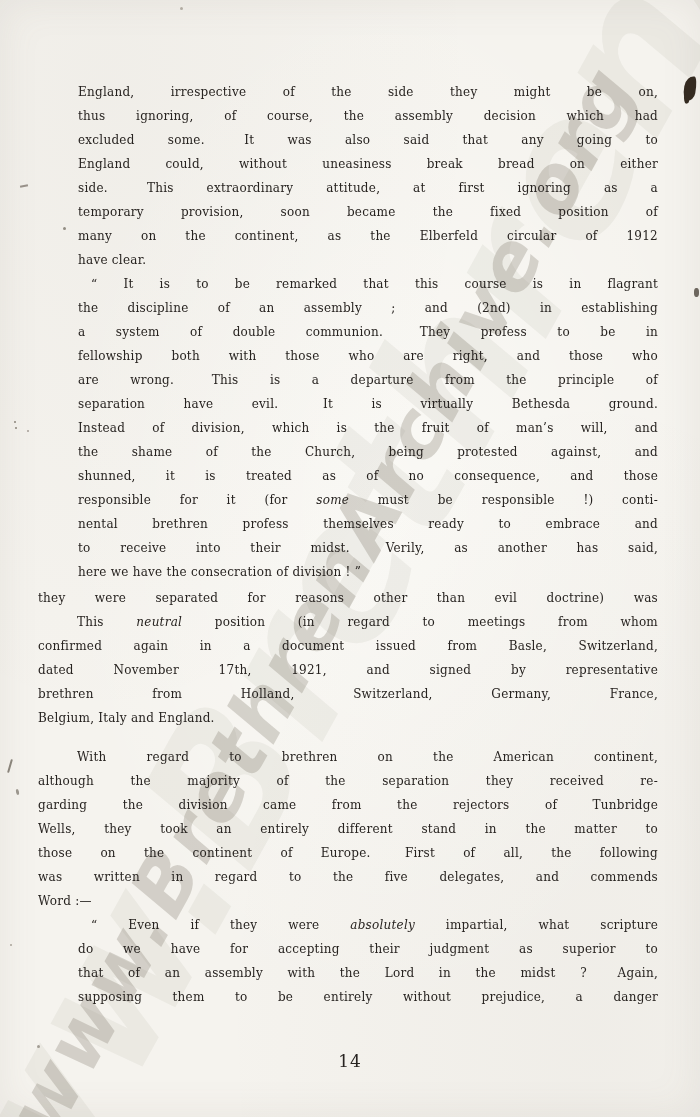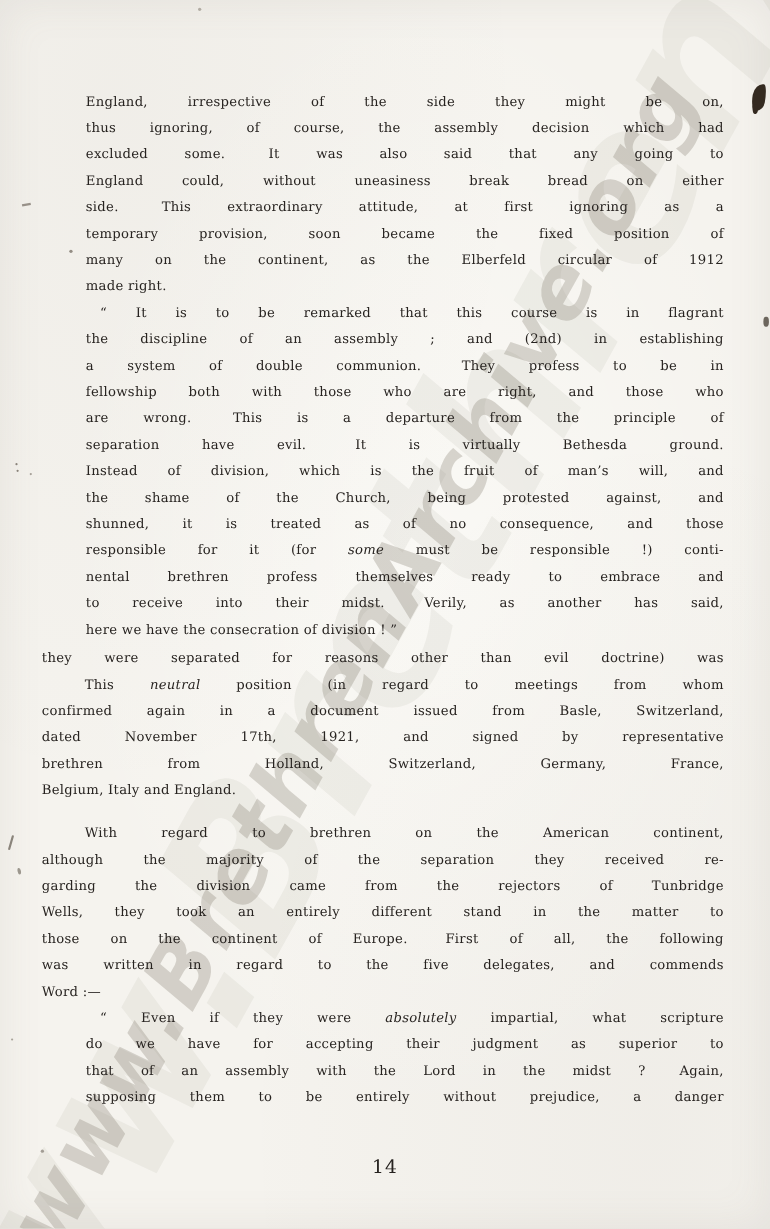--- a/index.html
+++ b/index.html
@@ -126,21 +126,21 @@
 
   <div class="text-block">
       <div class="para quote p1">
         <div class="line">England, irrespective of the side they might be on,</div>
         <div class="line">thus ignoring, of course, the assembly decision which had</div>
         <div class="line">excluded some.  It was also said that any going to</div>
         <div class="line">England could, without uneasiness break bread on either</div>
         <div class="line">side.  This extraordinary attitude, at first ignoring as a</div>
         <div class="line">temporary provision, soon became the fixed position of</div>
         <div class="line">many on the continent, as the Elberfeld circular of 1912</div>
-        <div class="line endline">made right.</div>
+        <div class="line endline">have clear.</div>
       </div>
       <div class="para quote p2">
         <div class="line firstline">“ It is to be remarked that this course is in flagrant</div>
         <div class="line">the discipline of an assembly ; and (2nd) in establishing</div>
         <div class="line">a system of double communion.  They profess to be in</div>
         <div class="line">fellowship both with those who are right, and those who</div>
         <div class="line">are wrong.  This is a departure from the principle of</div>
         <div class="line">separation have evil.  It is virtually Bethesda ground.</div>
         <div class="line">Instead of division, which is the fruit of man’s will, and</div>
         <div class="line">the shame of the Church, being protested against, and</div>

